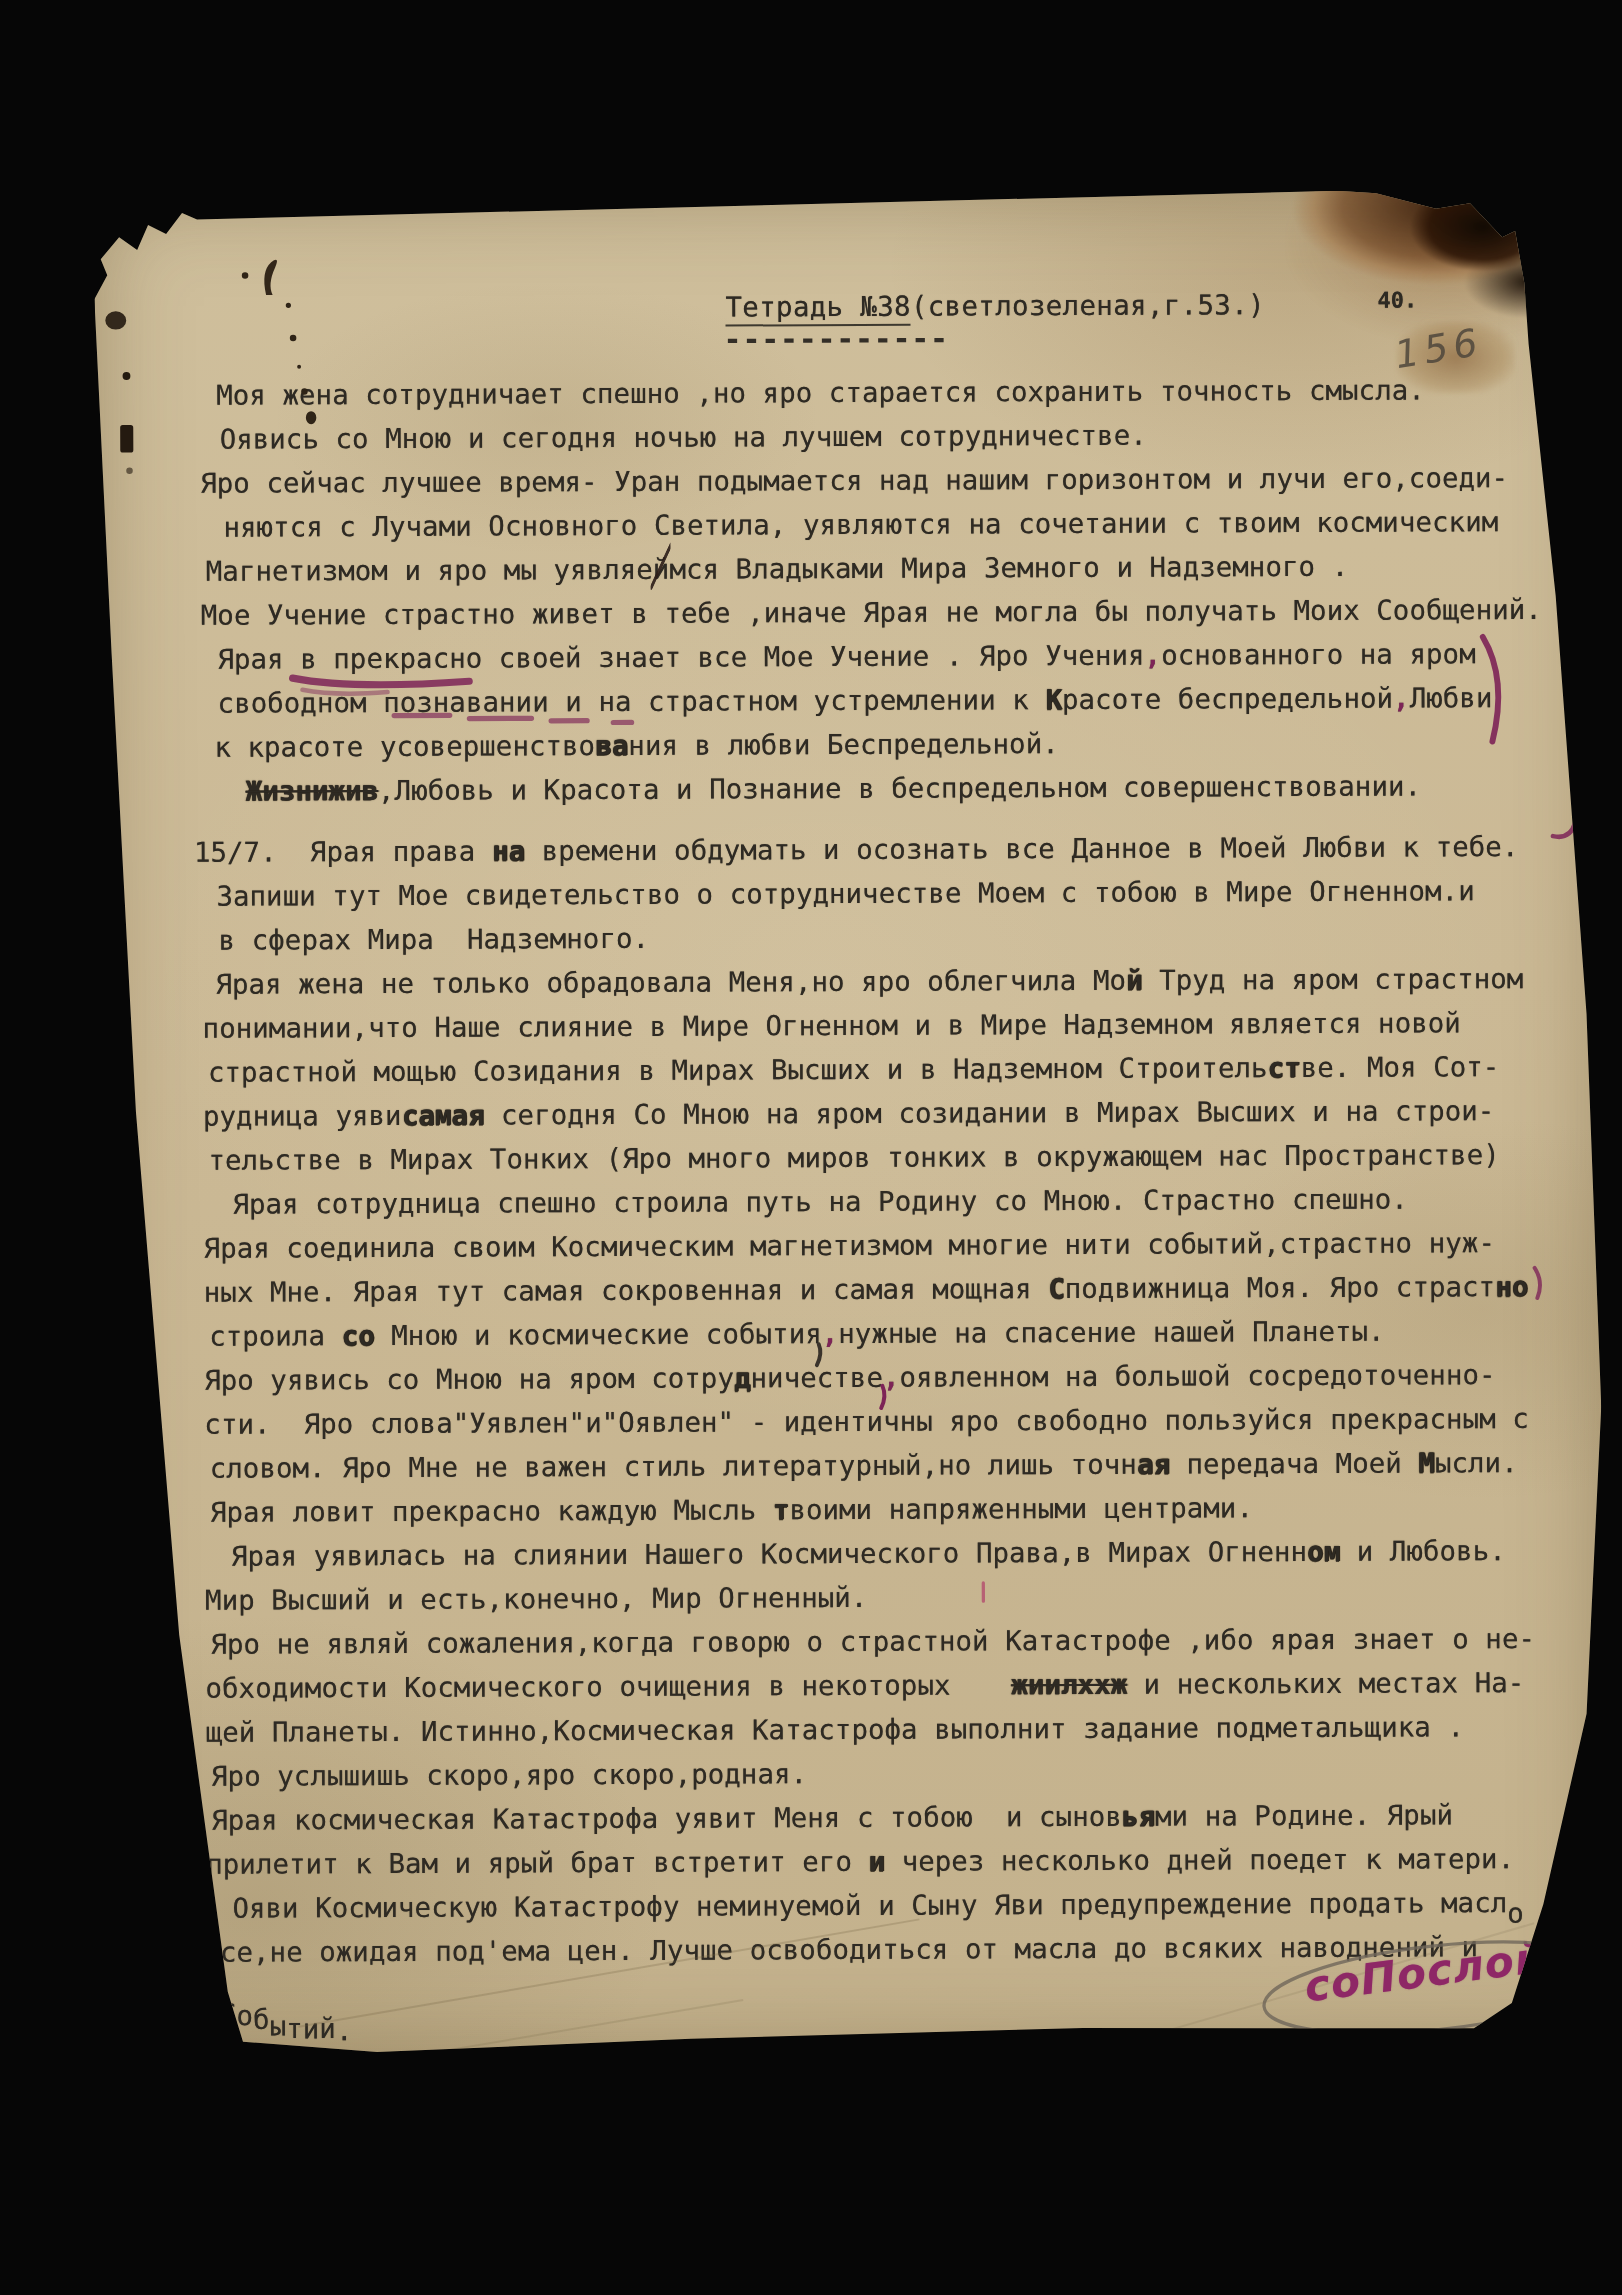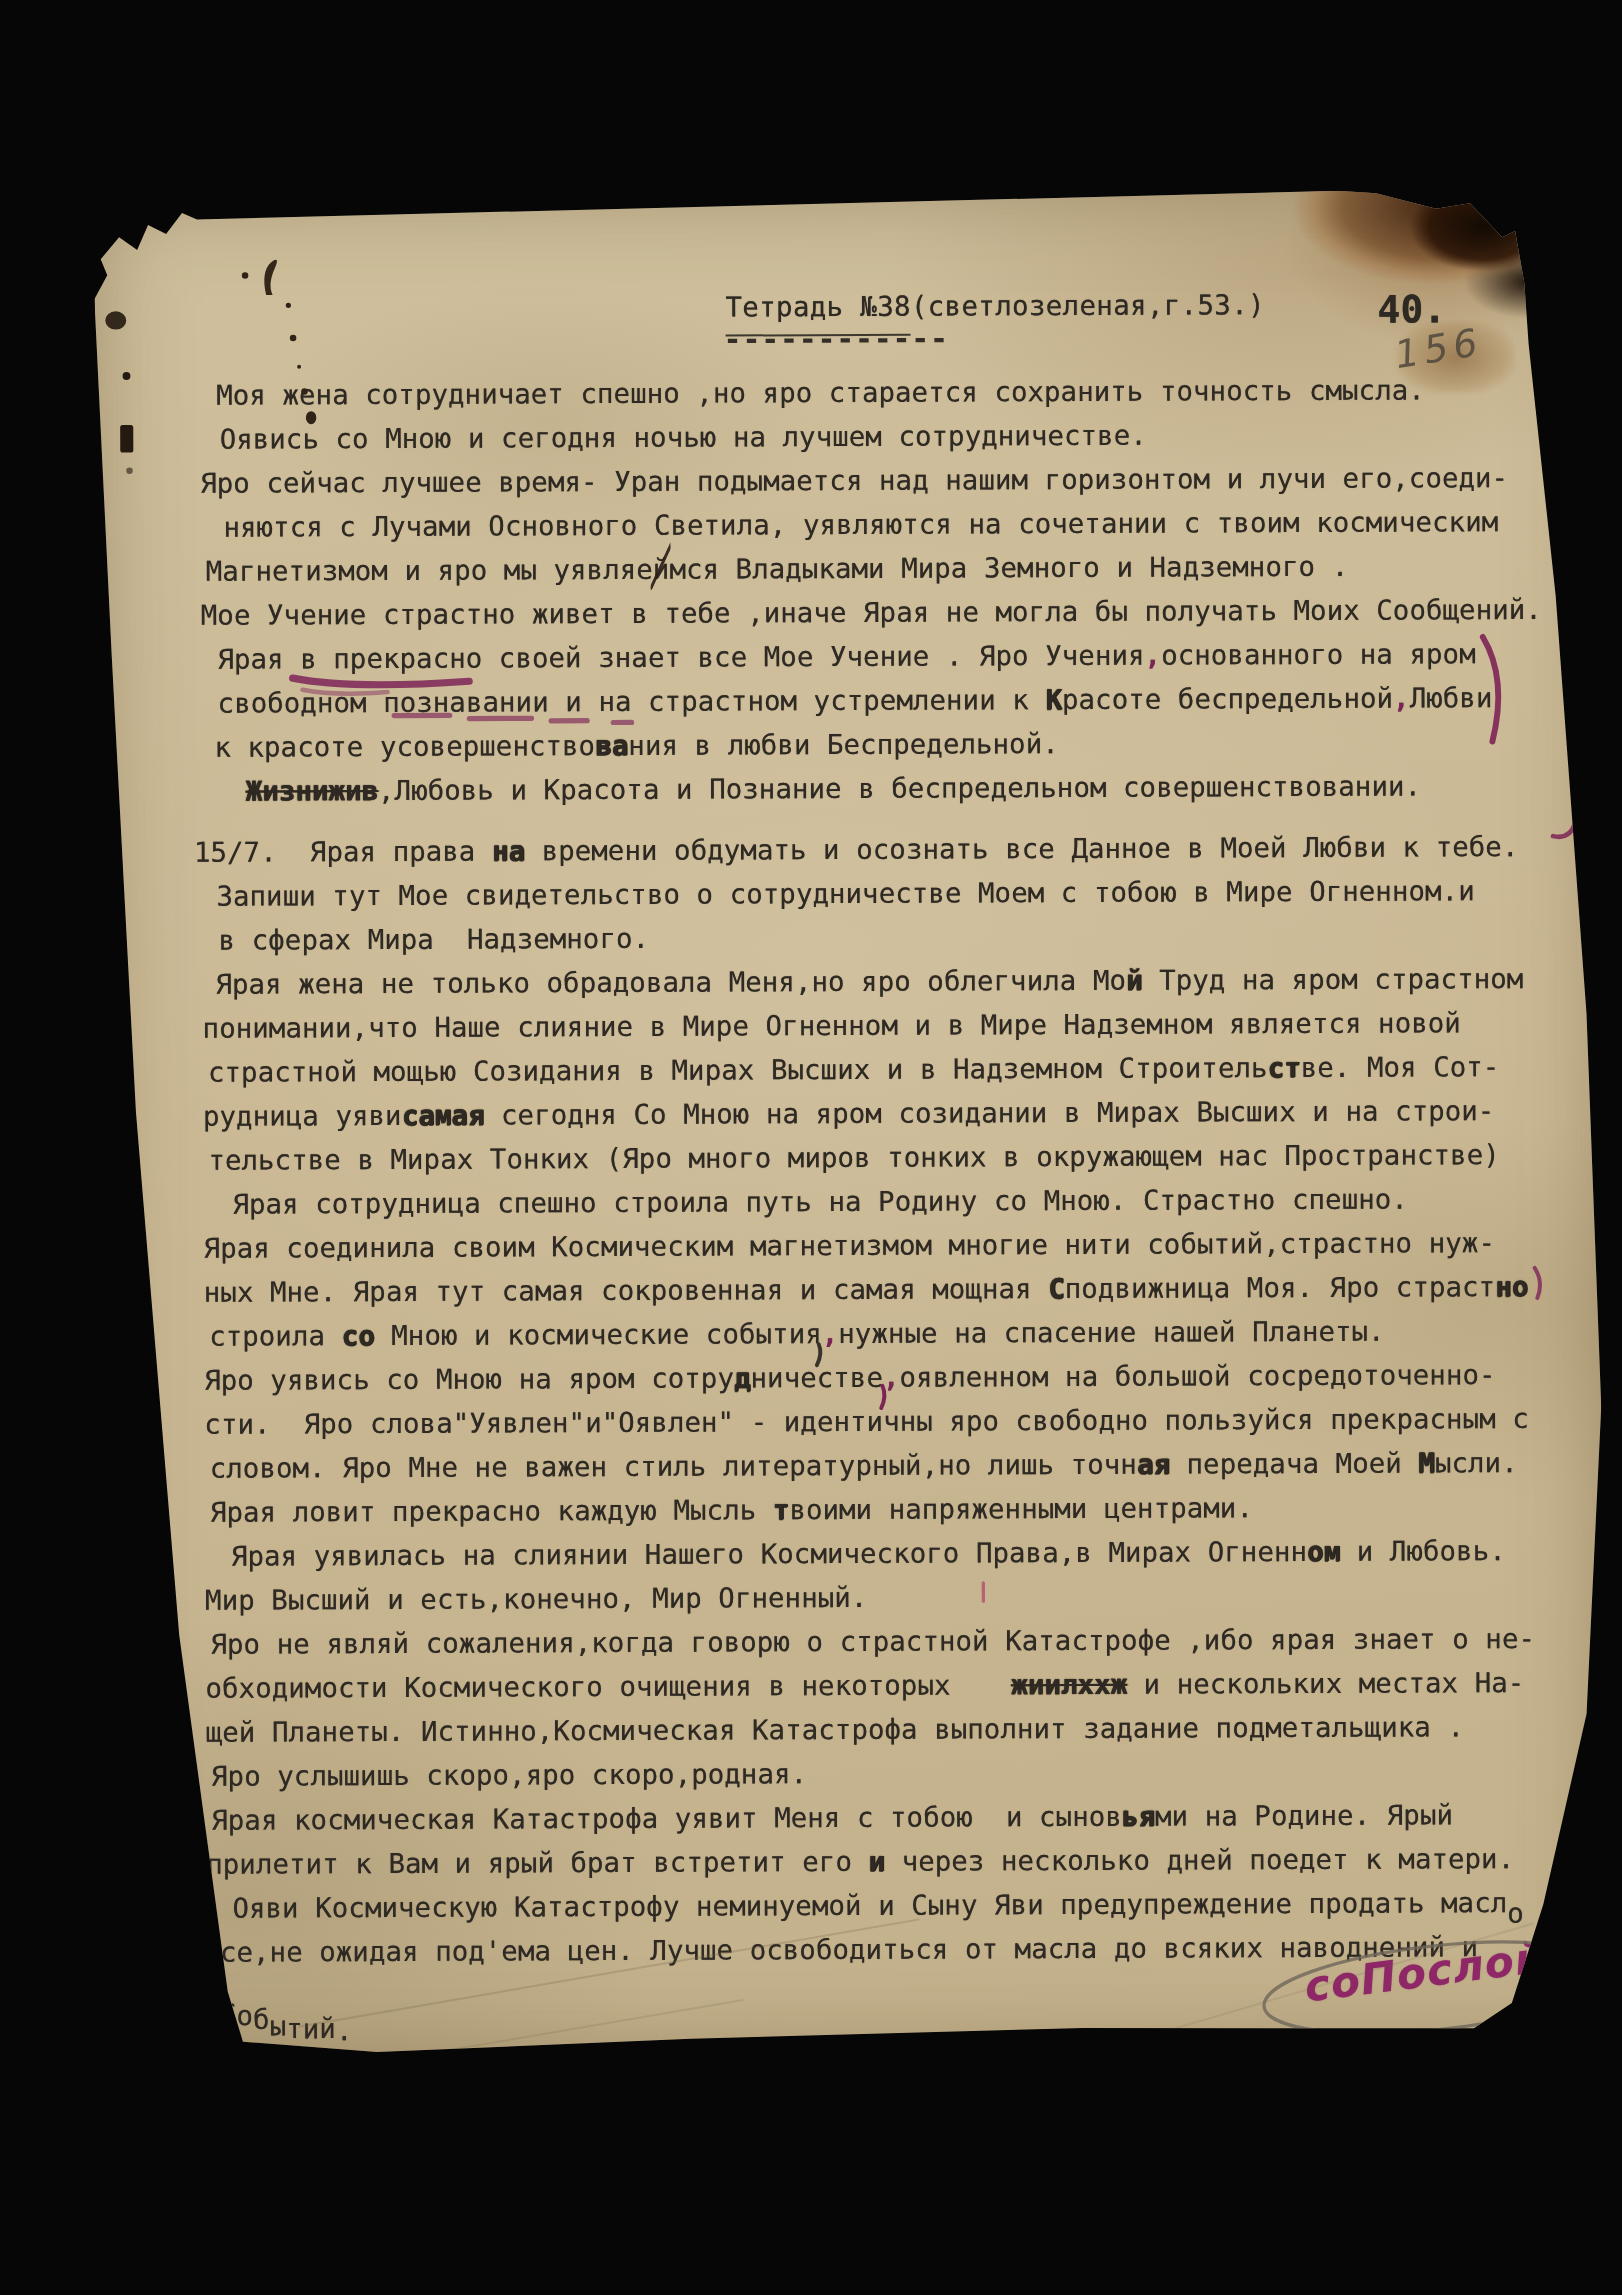--- a/index.html
+++ b/index.html
@@ -42,27 +42,27 @@
   }
   .stain-tr{
     position:absolute;left:1302px;top:131px;width:118px;height:72px;
     background:radial-gradient(ellipse at 50% 50%, rgba(110,62,18,.45), rgba(140,95,40,.22) 60%, transparent 80%);
     filter:blur(2px);
   }
   .header-title{
     position:absolute;left:631px;top:97px;font-size:27.5px;letter-spacing:0.3px;
     text-shadow:0 0 0.7px rgba(46,42,35,.8);white-space:pre;
   }
-  .header-title .u{border-bottom:2.6px solid rgba(46,42,35,.9);padding-bottom:12px;}
+  .header-title .u{border-bottom:2.6px solid rgba(46,42,35,.9);padding-bottom:2px;}
   .header-dashes{
     position:absolute;left:629px;top:128px;font-size:30px;font-weight:bold;
     letter-spacing:0.7px;color:#332e27;white-space:pre;
   }
   .page-number{
-    position:absolute;left:1283px;top:97px;font-size:38px;font-weight:bold;
+    position:absolute;left:1283px;top:97px;font-size:22px;font-weight:bold;
     text-shadow:0 0 0.7px rgba(46,42,35,.8);
   }
   .pencil-number{
     position:absolute;left:1300px;top:136px;font-size:38px;
     font-family:"DejaVu Sans",sans-serif;font-style:italic;
     color:#4f473c;letter-spacing:5.2px;transform:rotate(-9deg);opacity:.85;
   }
   #typed-body{
     position:absolute;left:105px;top:177px;width:1406px;
     font-size:27.5px;line-height:44px;letter-spacing:0px;

